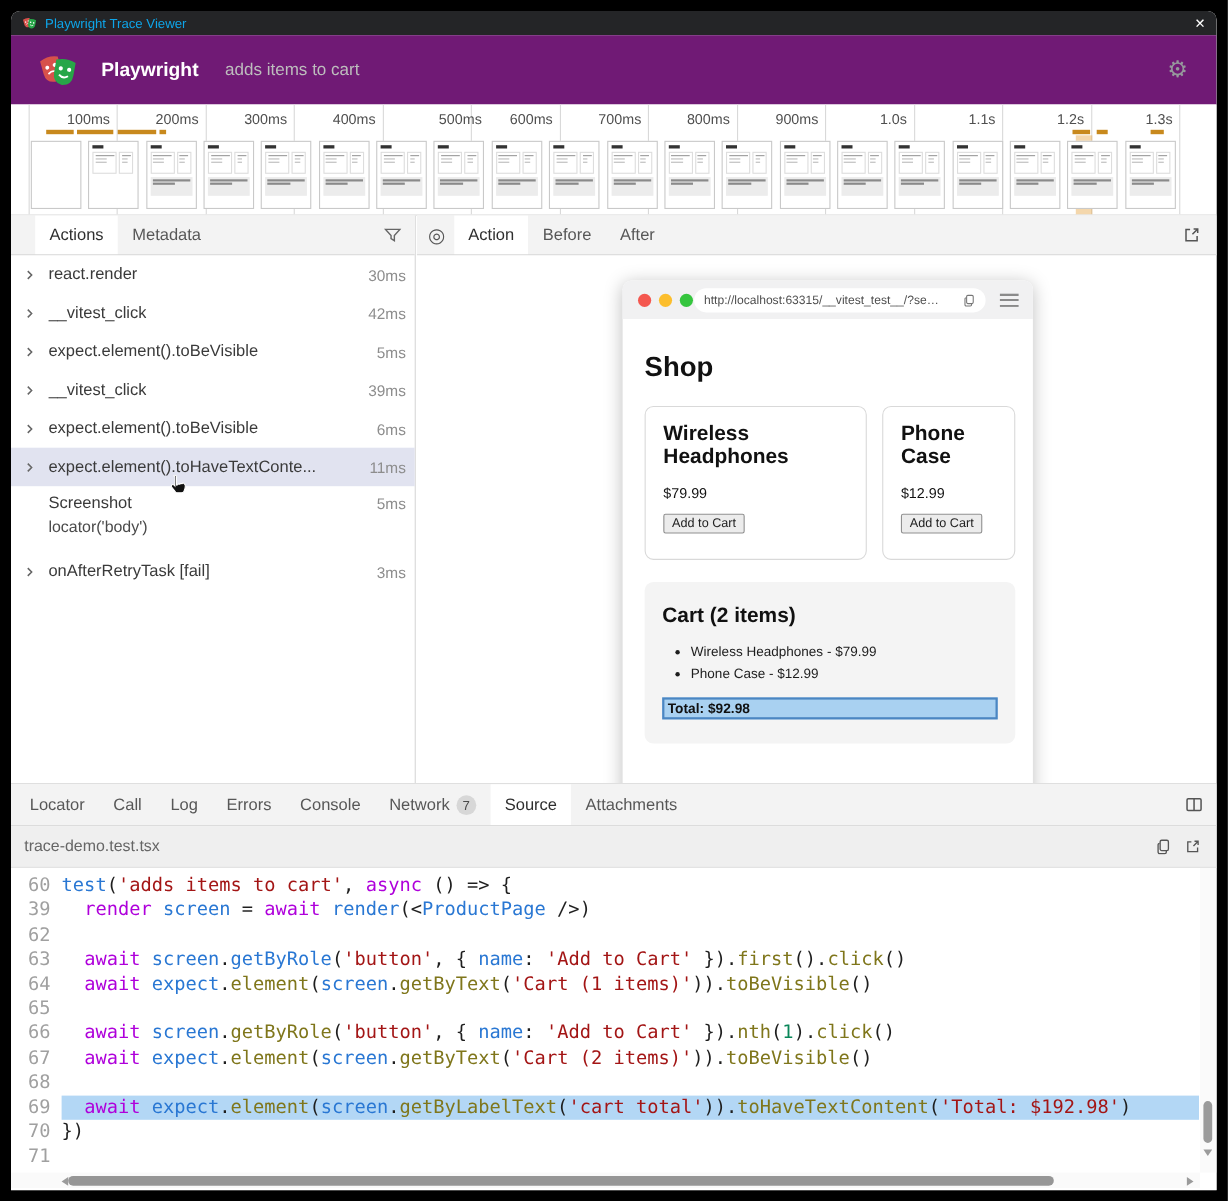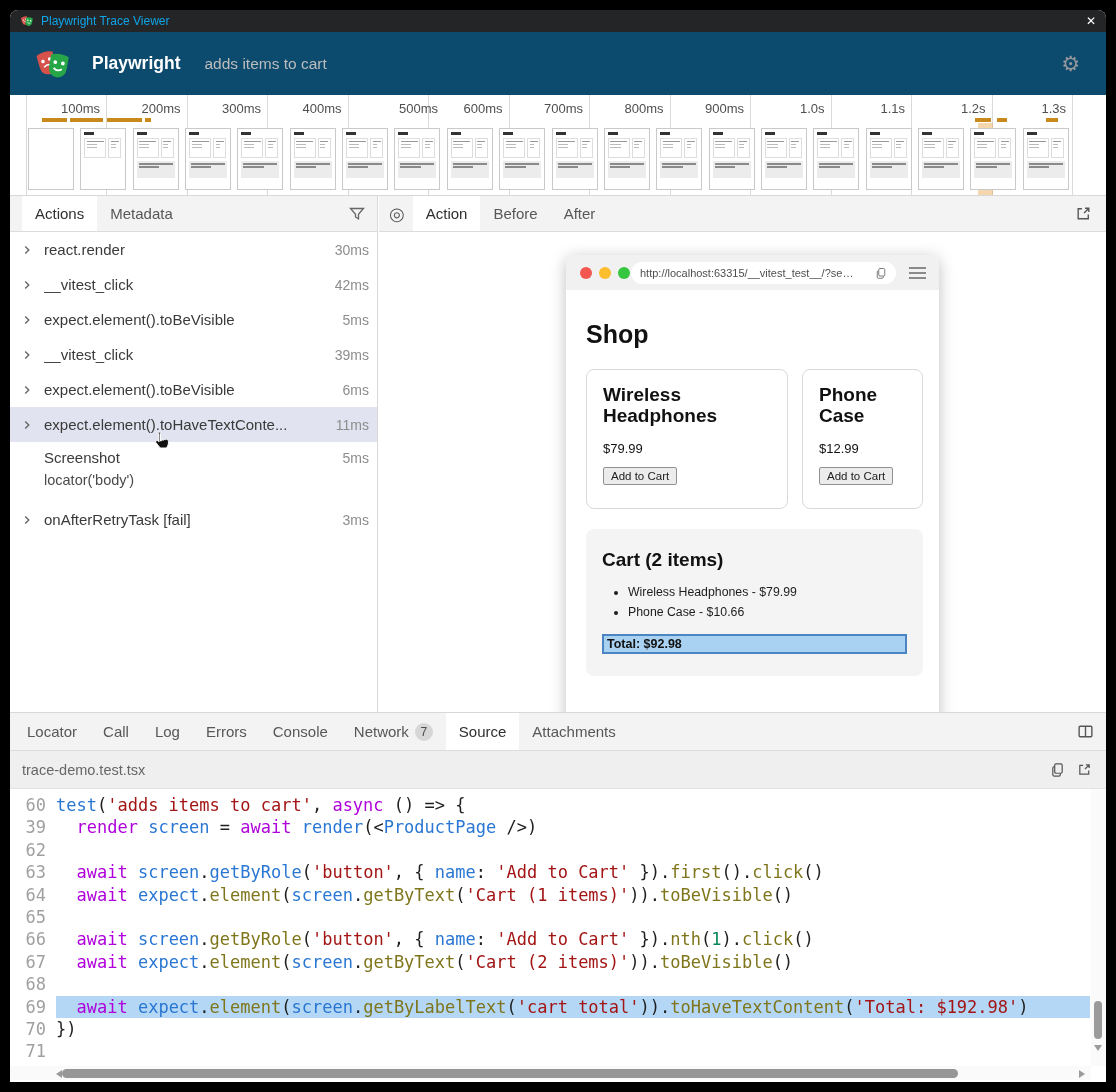--- a/index.html
+++ b/index.html
@@ -8,21 +8,21 @@
             border-radius:8px 8px 0 0; overflow:hidden; }
 
   
   .titlebar { position:absolute; left:0; top:0; width:100%; height:22px; background:#242527;
               display:flex; align-items:center; padding:0 10px; }
   .titlebar .tb-logo { width:14px; height:14px; margin-right:7px; }
   .titlebar .tb-title { color:#0ea5e9; font-size:12px; }
   .titlebar .tb-close { margin-left:auto; color:#fff; font-size:12px; line-height:1; cursor:default; }
 
   
-  .header { position:absolute; left:0; top:22px; width:100%; height:63px; background:#0c4a6e;
+  .header { position:absolute; left:0; top:22px; width:100%; height:63px; background:#701a75;
             display:flex; align-items:center; }
   .header .hd-logo { width:38px; height:38px; margin-left:24px; }
   .header .hd-app { color:#fff; font-size:17.5px; font-weight:bold; margin-left:20px; }
   .header .hd-test { color:#bdbdbd; font-size:15.5px; margin-left:24px; }
   .header .hd-gear { margin-left:auto; margin-right:26px; color:#96989c; font-size:21px; }
 
   
   .timeline { position:absolute; left:0; top:85px; width:100%; height:101px; background:#fff;
               border-bottom:1px solid #d8d8d8; overflow:hidden; }
   .gridline { position:absolute; top:0; bottom:0; width:1px; background:#d9d9d9; }
@@ -44,21 +44,21 @@
               display:flex; align-items:stretch; }
   .tab { display:flex; align-items:center; padding:0 13px; font-size:15px; color:#575757; }
   .tab.active { background:#fff; color:#2f2f2f; }
   .badge { display:inline-block; width:18px; height:18px; margin-left:6px; border-radius:50%;
            background:#d7d7d7; color:#4a4a4a; font-size:12px; line-height:18px; text-align:center; }
   .strip-icon { margin-left:auto; margin-right:12px; align-self:center; display:flex; }
 
   
   .actions-panel { position:absolute; left:0; top:186px; width:368px; height:516px; background:#fff;
                    border-right:1px solid #d8d8d8; }
-  .actions-panel .tabstrip { padding-left:12px; }
+  .actions-panel .tabstrip { padding-left:22px; }
   .action-row { display:flex; align-items:center; height:35px; padding-left:10px; padding-right:8px; }
   .action-row.two-line { height:60px; flex-wrap:wrap; align-content:flex-start; padding-top:7px; }
   .action-row.selected { background:#e1e3f0; }
   .chev { width:24px; display:flex; align-items:center; }
   .no-chev { width:24px; }
   .act-label { font-size:15px; color:#3a3a3a; white-space:nowrap; overflow:hidden; text-overflow:ellipsis; }
   .act-dur { margin-left:auto; font-size:14px; color:#8d8d8d; padding-left:8px; }
   .act-sub { flex-basis:100%; font-size:14.5px; color:#4a4a4a; padding-left:24px; margin-top:6px; }
 
   
@@ -679,21 +679,21 @@
         <div class="page">
           <div class="shop-h">Shop</div>
           <div class="cards" id="product-cards">
               <div class="pcard" style="width: 204px;"><div class="p-name">Wireless Headphones</div><div class="p-price">$79.99</div><span class="p-btn">Add to Cart</span></div>
               <div class="pcard" style="width: 122px;"><div class="p-name">Phone Case</div><div class="p-price">$12.99</div><span class="p-btn">Add to Cart</span></div>
             </div>
           <div class="cartbox">
             <div class="cart-h">Cart (2 items)</div>
             <ul class="cart-ul" id="cart-items">
                 <li>Wireless Headphones - $79.99</li>
-                <li>Phone Case - $10.66</li>
+                <li>Phone Case - $12.99</li>
               </ul>
             <div class="cart-total">Total: $92.98</div>
           </div>
         </div>
       </div>
     </div>
     <span style="position:absolute; right:14px; top:9px;">
       <svg width="17" height="17" viewBox="0 0 16 16">
           <path d="M6.5 3.5H3v9.5h9.5V9" fill="none" stroke="#555" stroke-width="1.3"></path>
           <path d="M8.5 7.5 L13 3 M9.5 3H13v3.5" fill="none" stroke="#555" stroke-width="1.3"></path>

